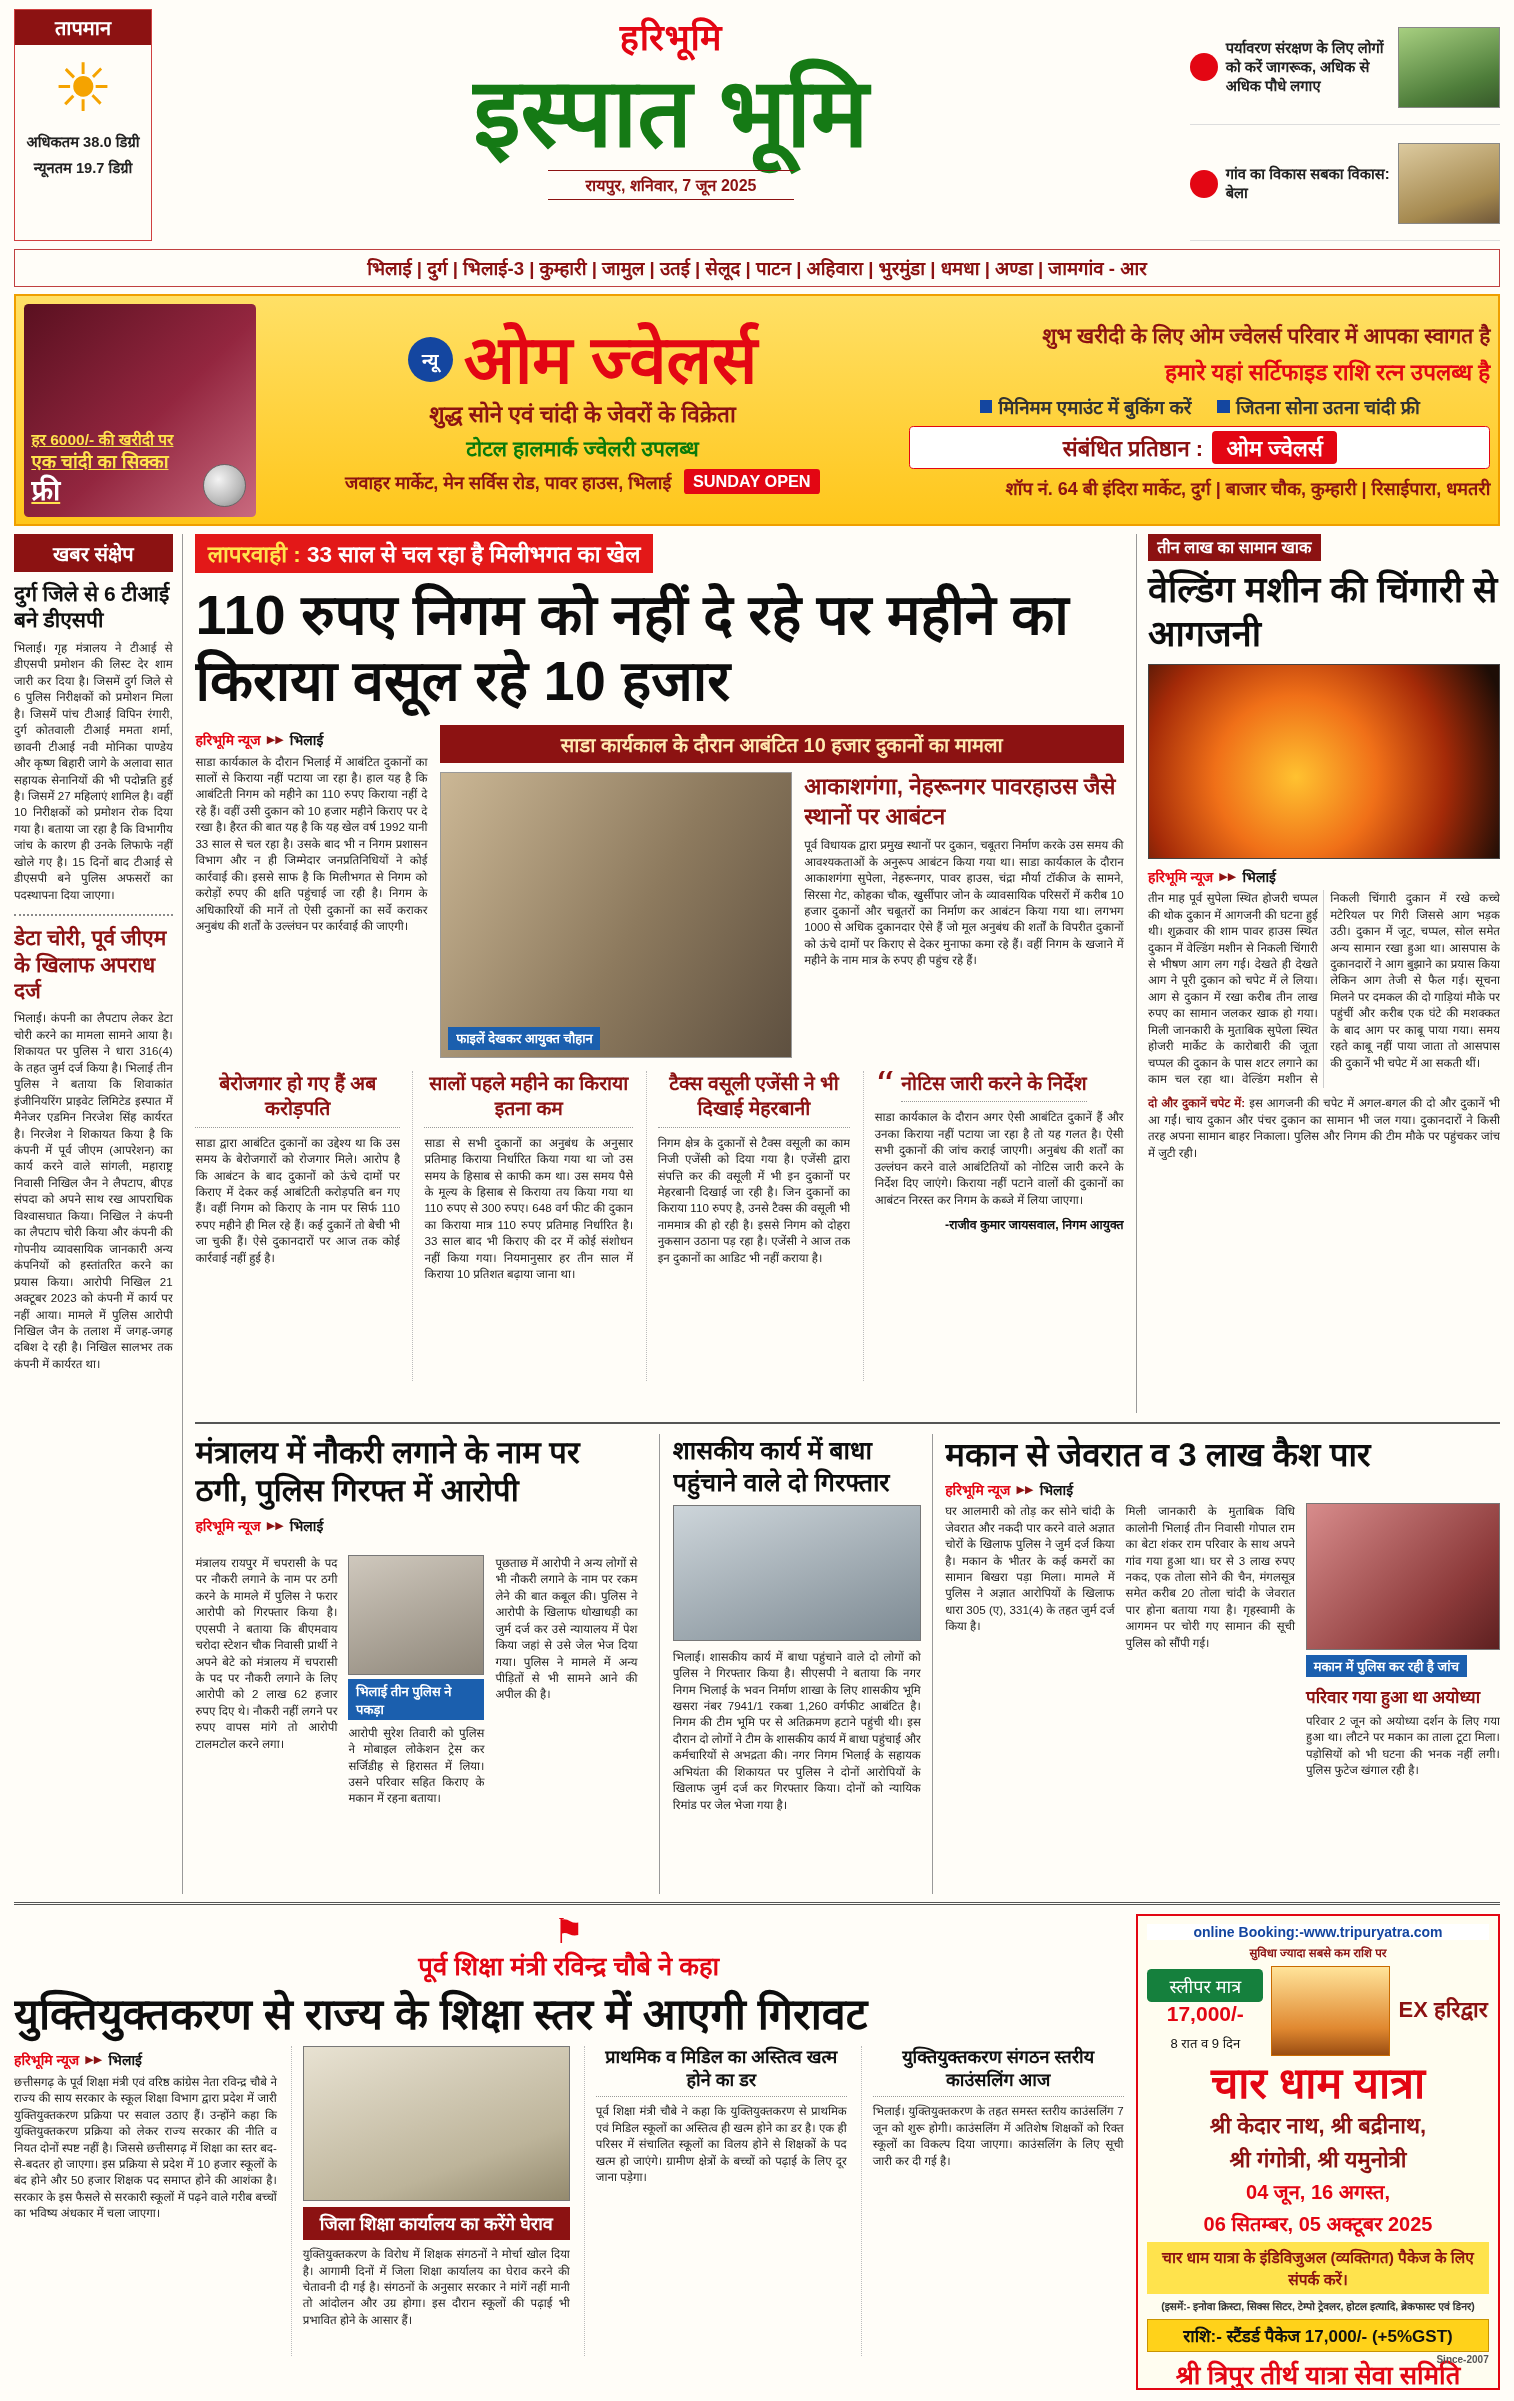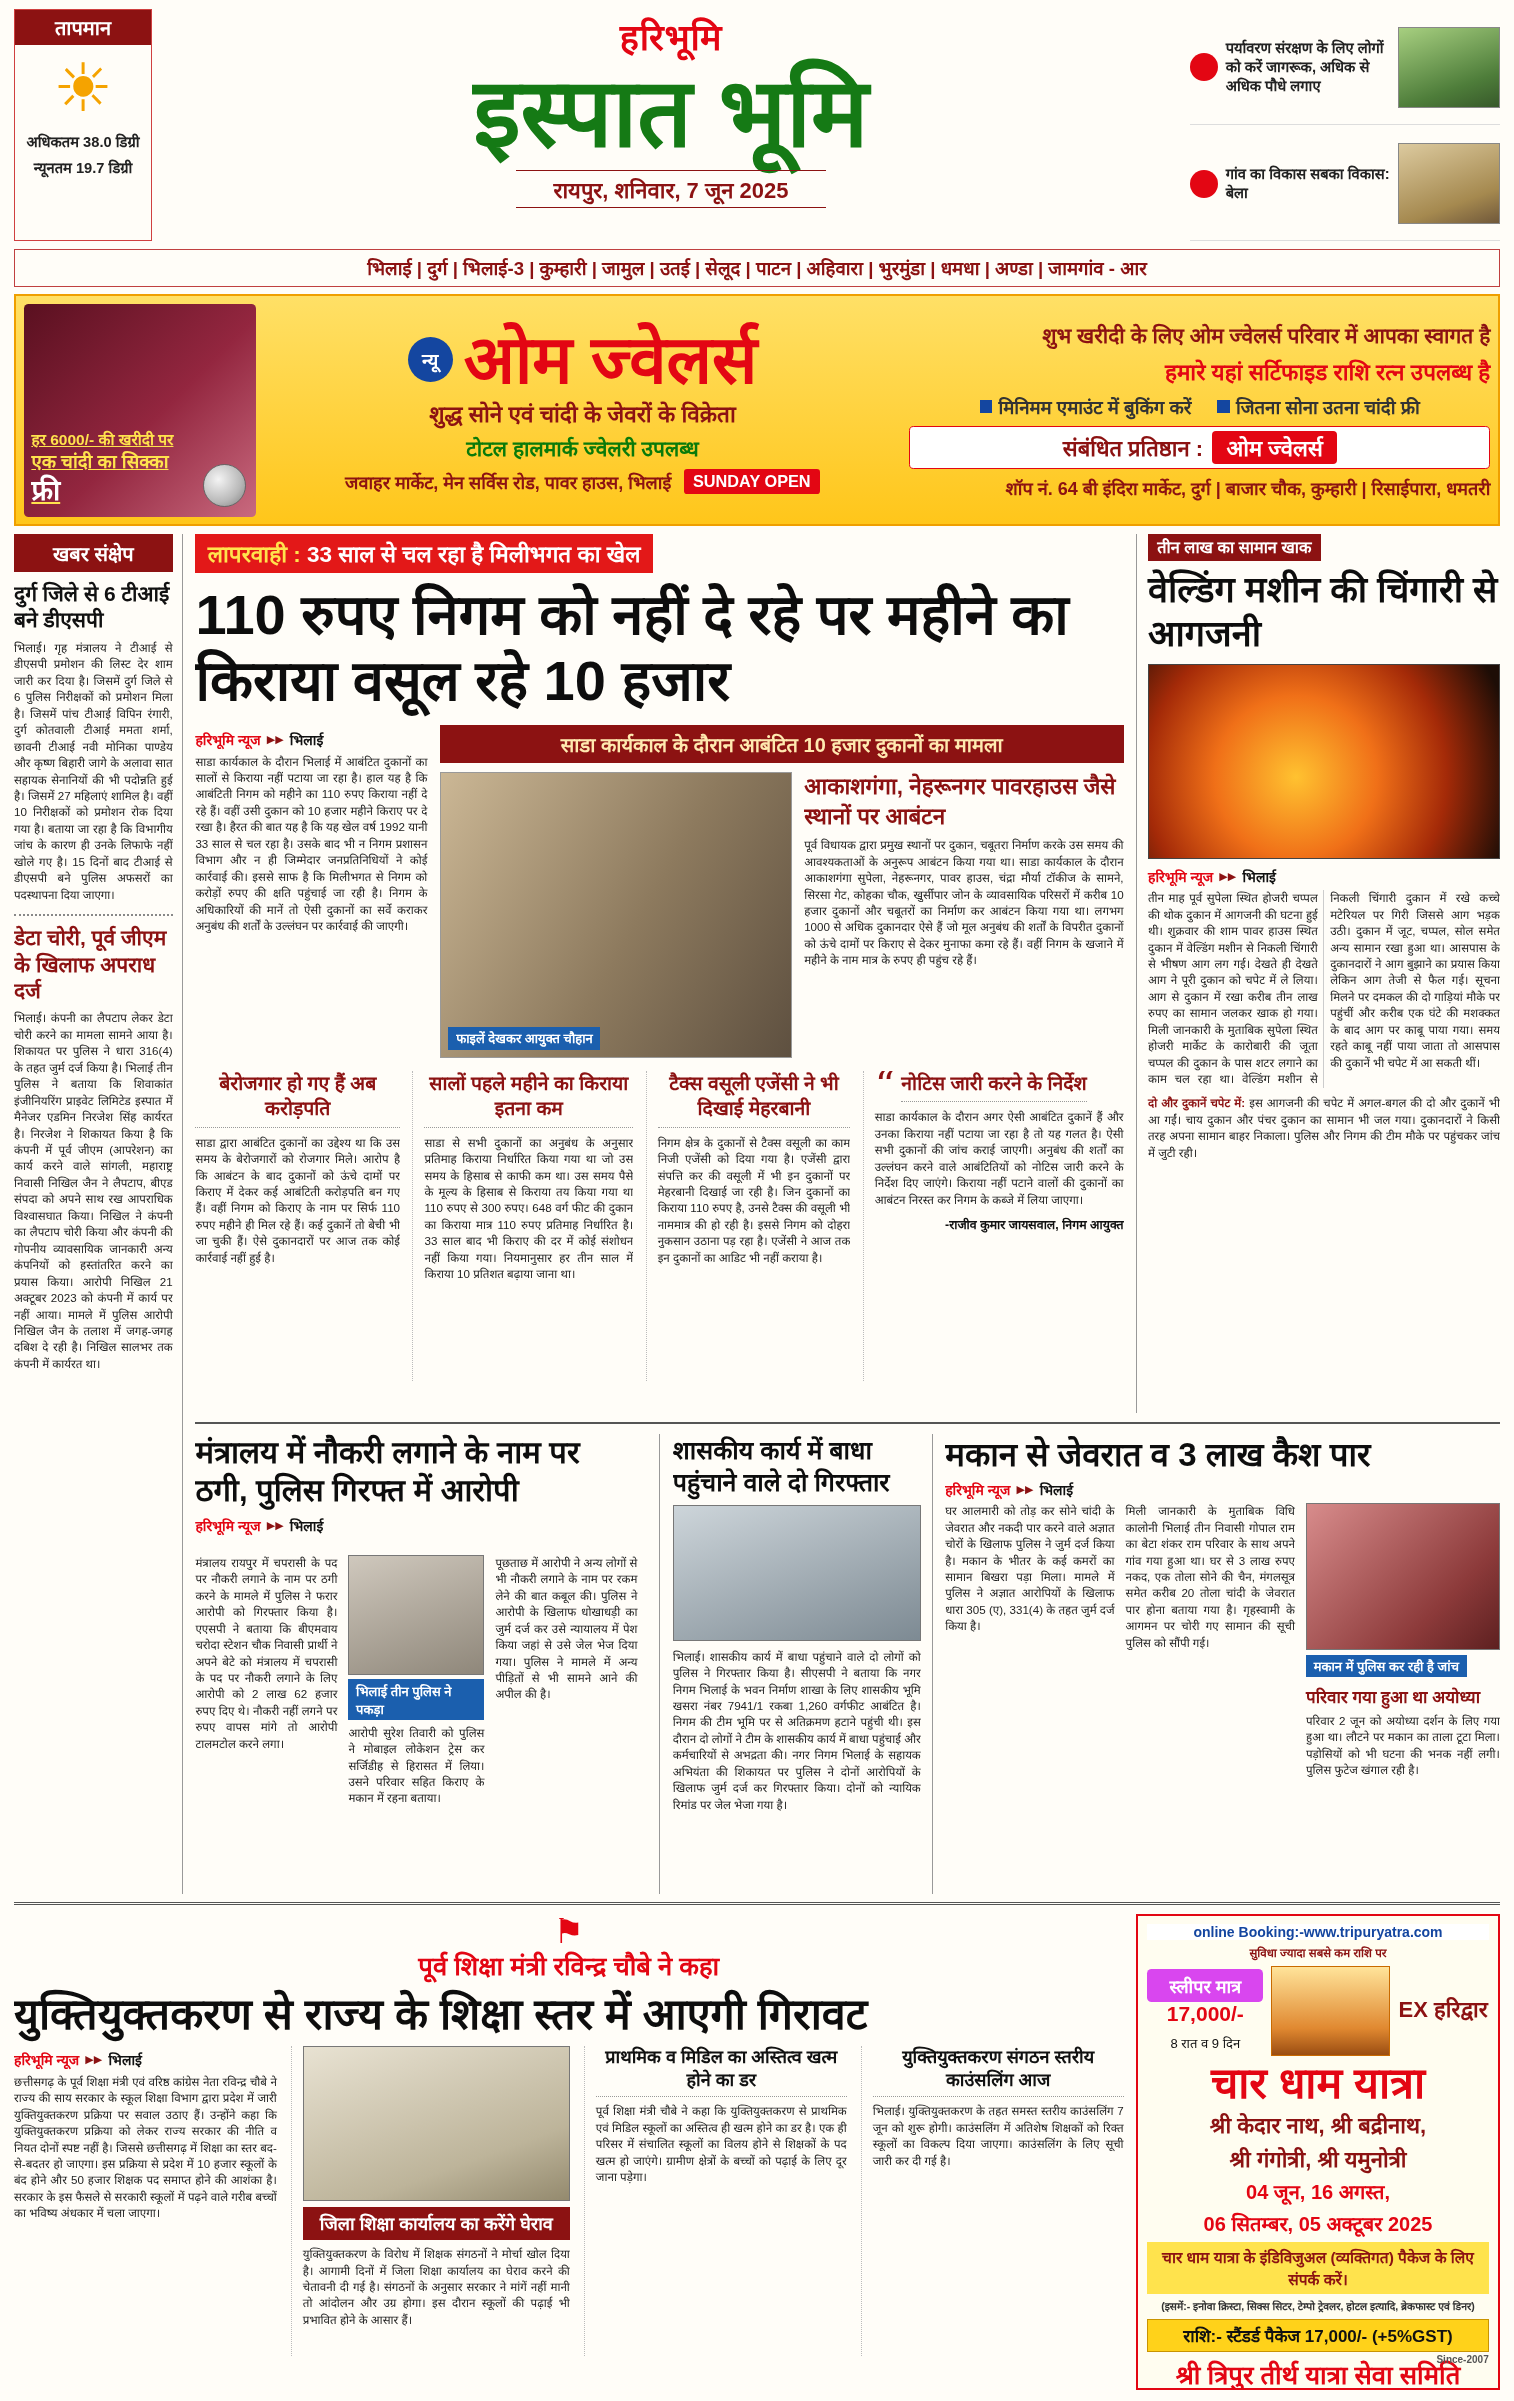--- a/index.html
+++ b/index.html
@@ -10,21 +10,21 @@
 
   
   .top-header { display:flex; gap:14px; height:232px; }
   .weather-box { width:138px; border:1.5px solid #d04040; text-align:center; padding:0 4.6px 4.6px; }
   .weather-title { background:#8c1212; color:#fff; font-weight:800; font-size:20px; padding:3.9px 0; margin:0 -4.6px 6.2px; }
   .sun-glyph { font-size:67px; color:#f5a300; line-height:1.1; }
   .weather-line { font-weight:700; font-size:14.7px; color:#222; margin-top:6.2px; }
   .masthead-center { flex:1; text-align:center; padding-top:3.1px; }
   .brand { color:#e30613; font-size:36px; font-weight:800; letter-spacing:0.8px; }
   .masthead { color:#157a15; font-size:96px; font-weight:800; line-height:1.08; }
-  .dateline { display:inline-block; margin-top:4.6px; padding:3.1px 37px; font-size:22px; font-weight:700; color:#8c1212;
+  .dateline { display:inline-block; margin-top:4.6px; padding:3.1px 37px; font-size:16px; font-weight:700; color:#8c1212;
               border-top:1.5px solid #8c1212; border-bottom:1.5px solid #8c1212; }
   .top-right-news { width:310px; display:flex; flex-direction:column; gap:7.7px; padding-top:6.2px; }
   .tr-item { flex:1; display:flex; align-items:center; gap:7.7px; border-bottom:0.8px solid #ddd; padding-bottom:4.6px; }
   .tr-badge { width:28px; height:28px; border-radius:50%; background:#e30613; flex:0 0 auto; }
   .tr-text { flex:1; font-size:14.7px; font-weight:700; line-height:1.3; color:#222; }
   .tr-photo { width:102px; height:81px; border:0.8px solid #888; flex:0 0 auto; }
   .photo-env { background:linear-gradient(160deg,#a7cf80,#4e7d3a 70%,#37592a); }
   .photo-village { background:linear-gradient(160deg,#dcca9f,#a5894f 70%,#70583a); }
 
   .city-bar { border:1.5px solid #c04040; text-align:center; font-size:18.6px; font-weight:700; color:#8c1212; padding:5.4px 3.1px; }
@@ -139,21 +139,21 @@
   .edu-h4 { font-size:18px; font-weight:800; text-align:center; color:#111; border-bottom:1.5px dotted #999;
             padding-bottom:3.9px; margin-bottom:6.2px; line-height:1.3; }
 
   
   .yatra { width:364px; border:2.3px solid #e30613; background:#fffdf0; padding:7.7px 9.3px; display:flex;
            flex-direction:column; gap:5.4px; text-align:center; overflow:hidden; }
   .y-booking { color:#1446a0; font-size:14px; font-weight:700; background:#fff; }
   .y-tagline { color:#8c1212; font-size:11.6px; font-weight:700; }
   .y-toprow { display:flex; align-items:center; gap:7.7px; }
   .y-sleeper { width:116px; }
-  .y-sleeper .sl { background:#d946ef; color:#fff; font-size:18px; font-weight:700; padding:4.6px 3.1px; border-radius:4.6px; }
+  .y-sleeper .sl { background:#15803d; color:#fff; font-size:18px; font-weight:400; padding:4.6px 3.1px; border-radius:4.6px; }
   .y-sleeper .amt { color:#e30613; font-size:21px; font-weight:800; }
   .y-sleeper .nt { font-size:13px; font-weight:400; color:#111; margin-top:8px; }
   .y-temple { flex:1; height:90px; border:0.8px solid #c96a00; background:linear-gradient(180deg,#ffe49a,#e08830 70%,#9a4d12); }
   .y-ex { width:91px; color:#8c1212; font-size:22px; font-weight:800; line-height:1.2; }
   .y-title { color:#e30613; font-size:43px; font-weight:800; line-height:1.05; }
   .y-shrines { color:#8c1212; font-size:22px; font-weight:800; line-height:1.3; }
   .y-dates { color:#e30613; font-size:20px; font-weight:800; line-height:1.3; }
   .y-individual { background:#ffe34d; color:#8c1212; font-size:15.5px; font-weight:800; padding:3.9px; }
   .y-note { font-size:10.5px; color:#333; font-weight:700; }
   .y-price { background:#ffd21a; border:0.8px solid #c99400; color:#111; font-size:17px; font-weight:800; padding:3.9px; }

